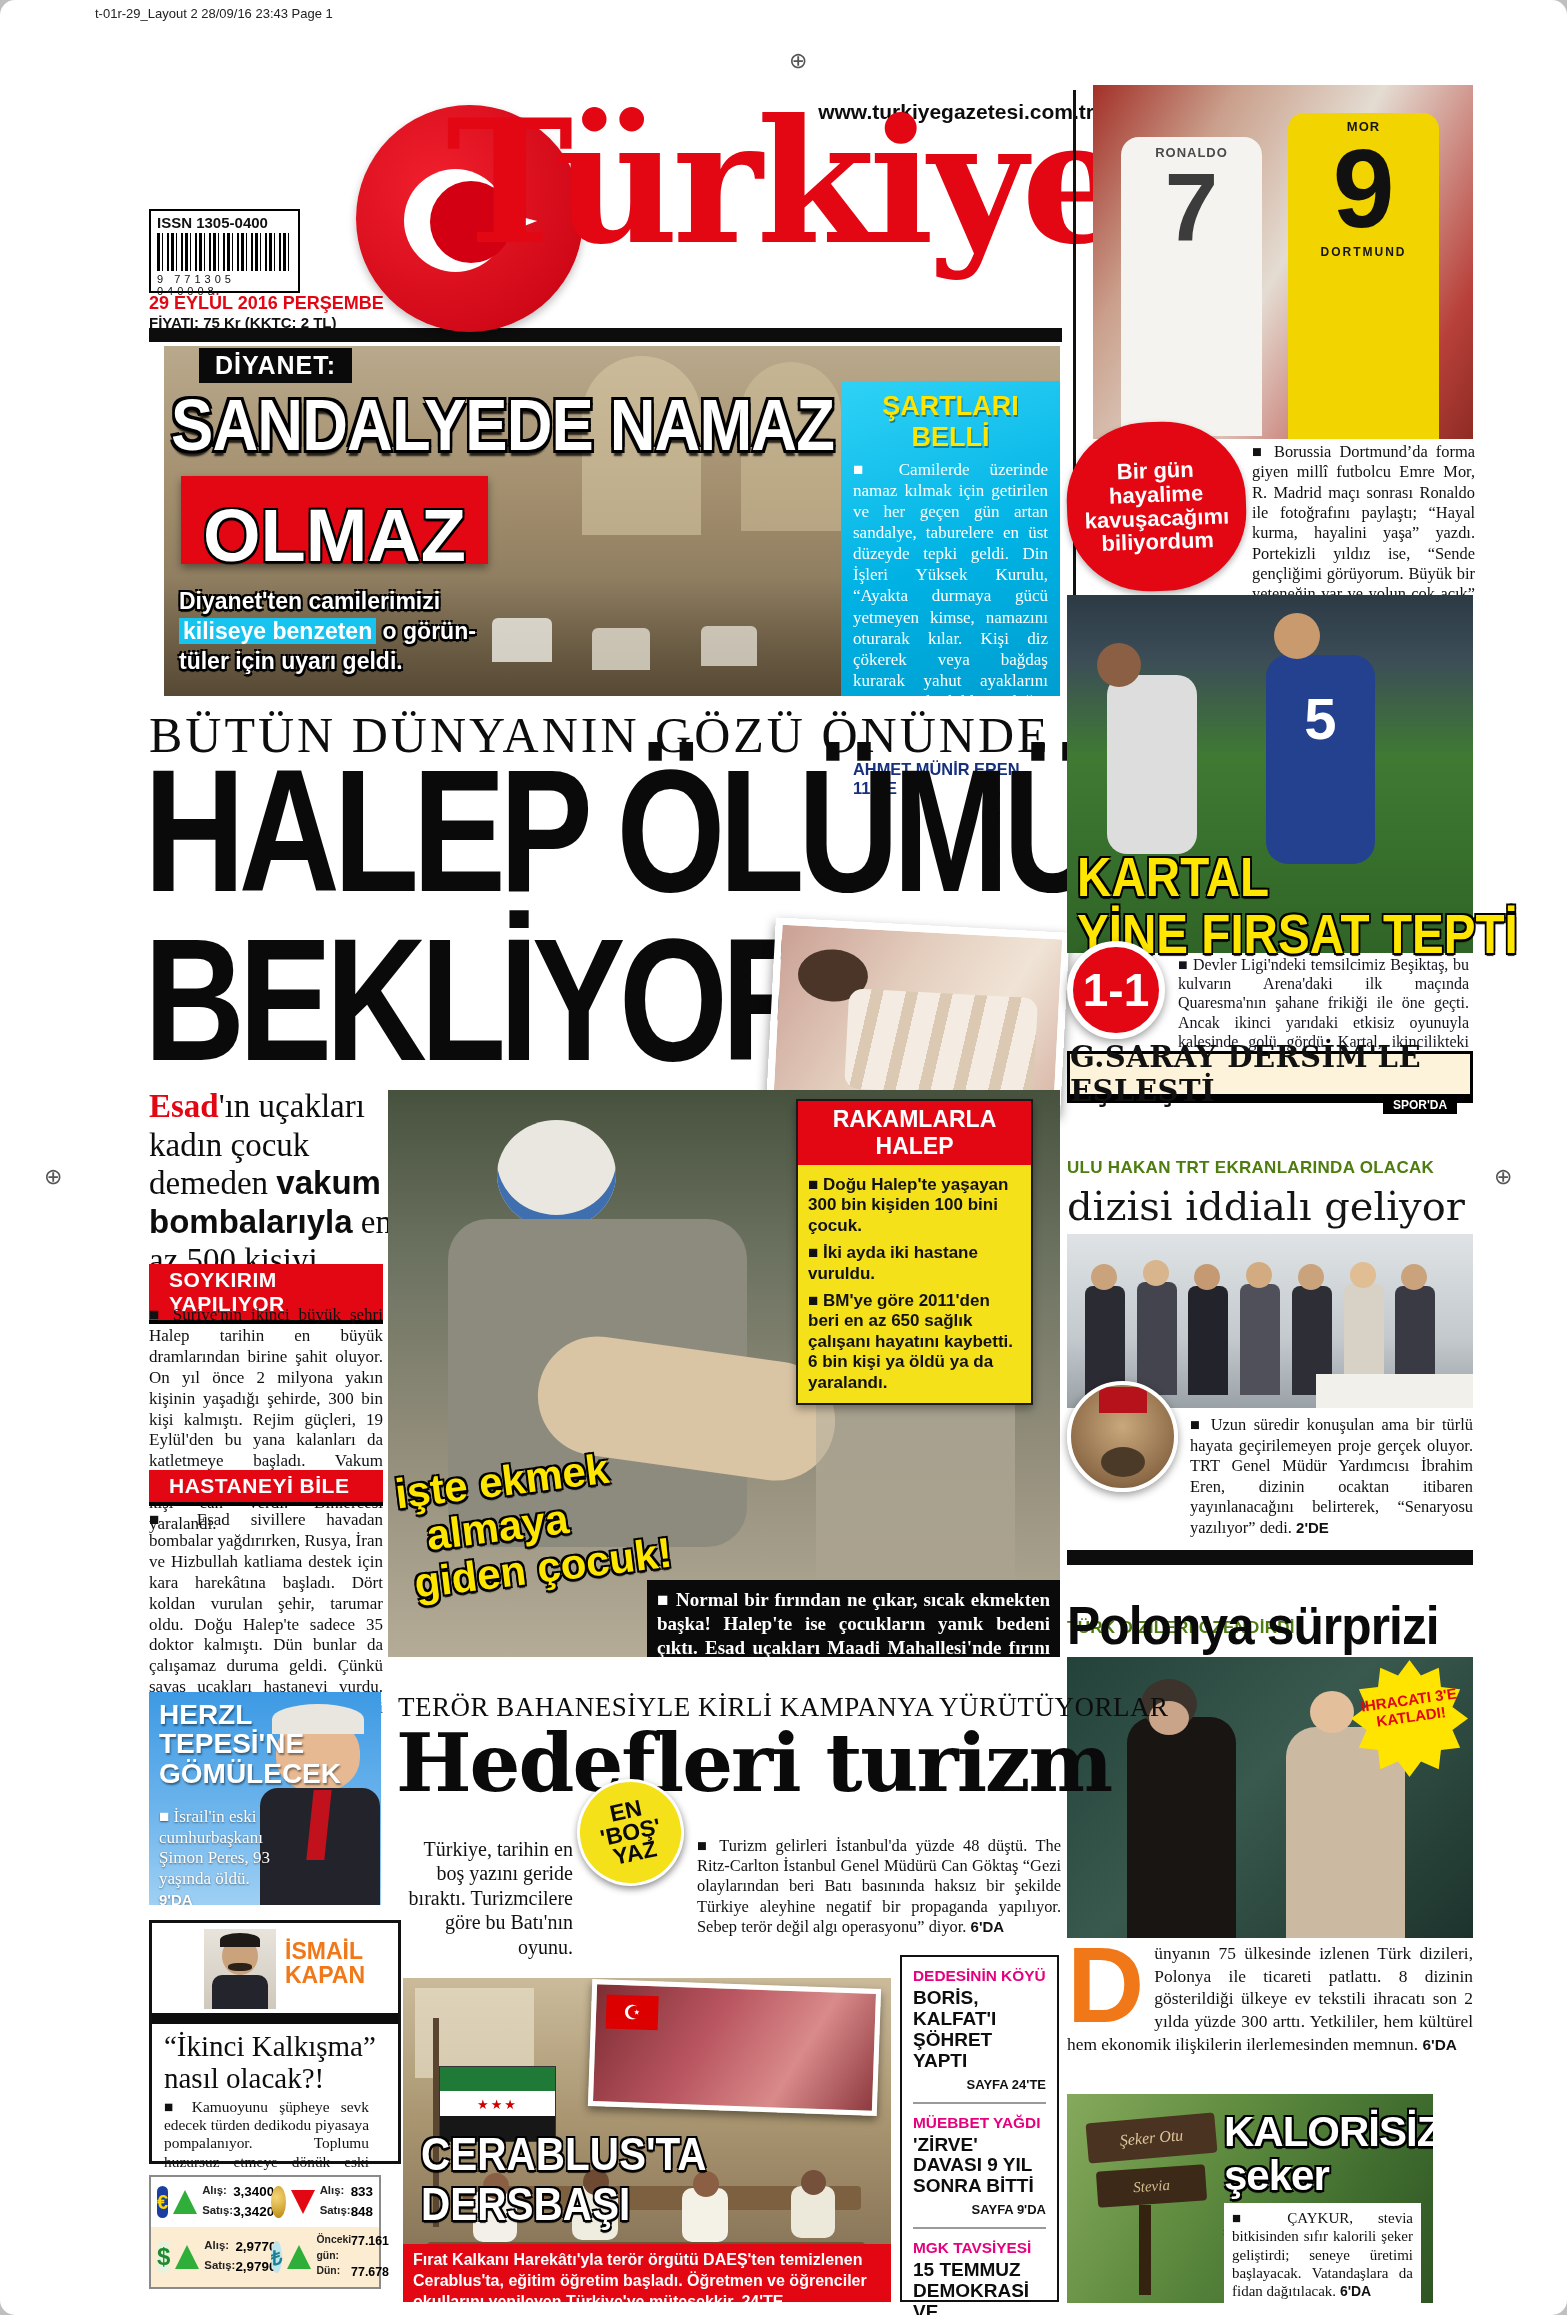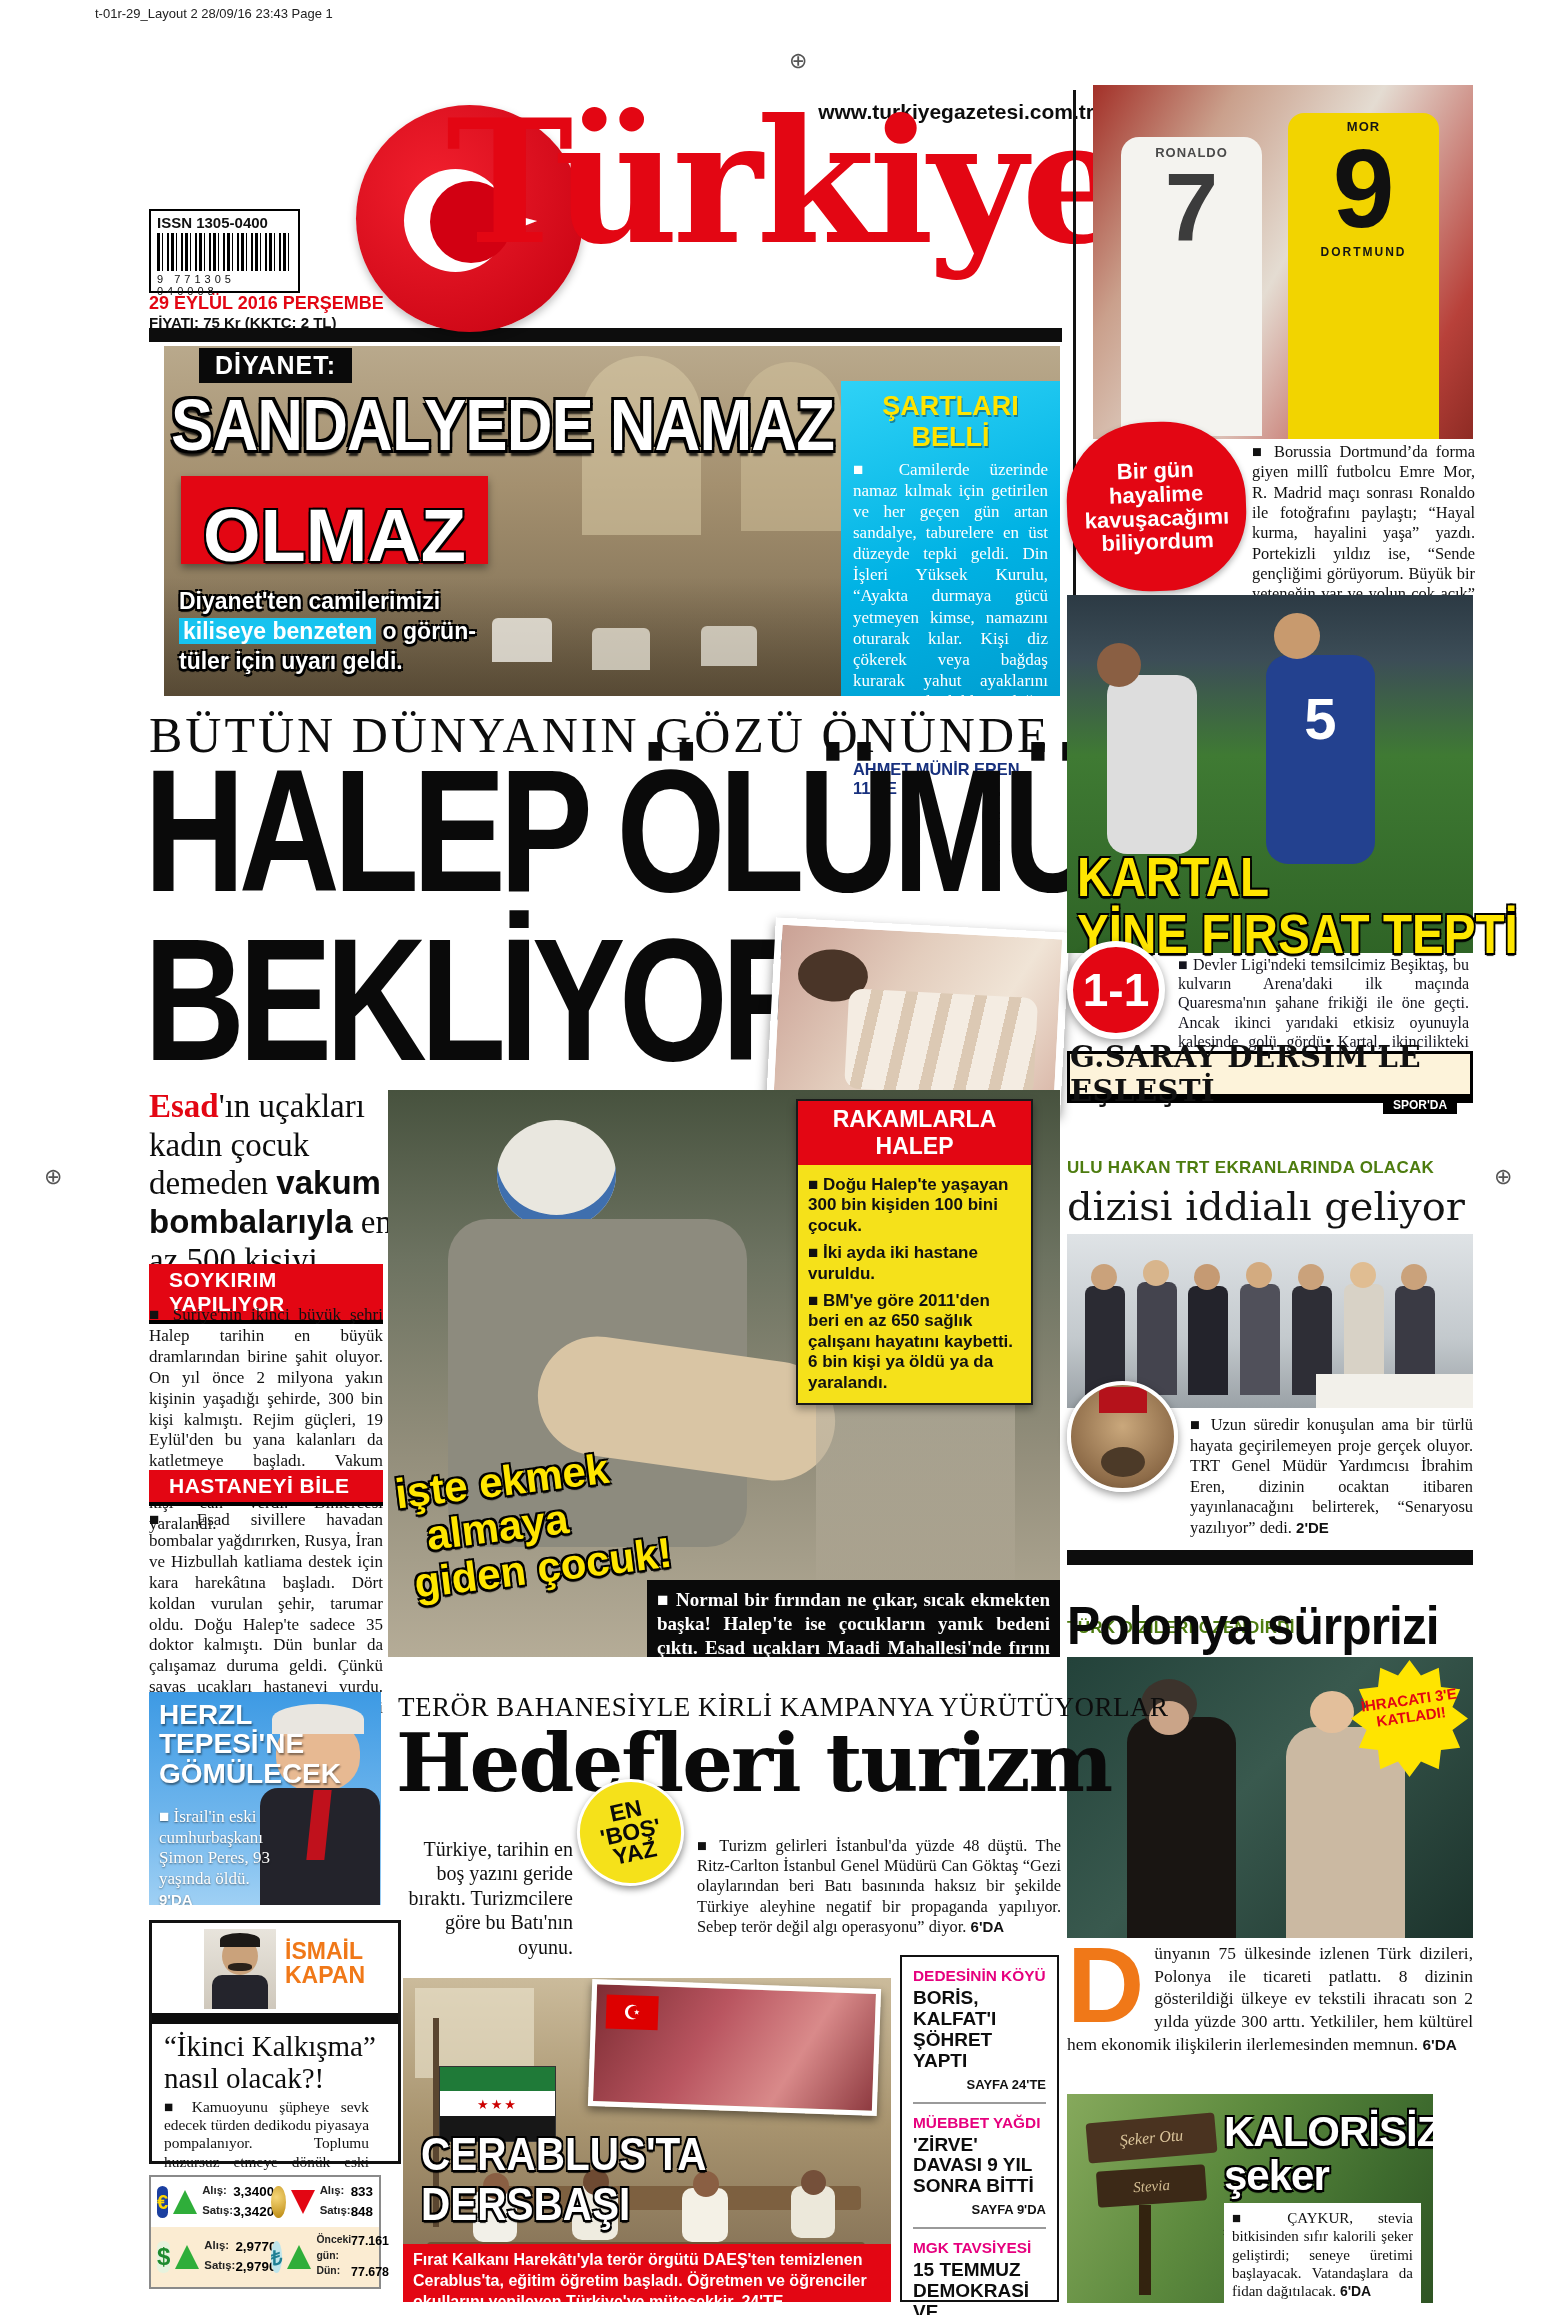--- a/index.html
+++ b/index.html
@@ -1,17 +1,17 @@
 <!DOCTYPE html>
 <html><head>
 <meta charset="utf-8">
 <style>
   * { margin:0; padding:0; box-sizing:border-box; }
   body { background:#bfbfbf; font-family:"Liberation Sans",sans-serif; }
-  .page { position:relative; width:1567px; height:2315px; background:#fff; margin:0 auto; overflow:hidden; color:#111; }
+  .page { position:relative; width:1567px; height:2315px; background:#fff; margin:0 auto; overflow:hidden; color:#111;border-radius:15px; }
   .abs { position:absolute; }
   .serif { font-family:"Liberation Serif",serif; }
   .slab { font-family:"DejaVu Serif",serif; }
   .b { font-weight:bold; }
   .just { text-align:justify; }
   .cx { transform-origin:left top; }
   .ol2 { text-shadow:-2px -2px 0 #000,2px -2px 0 #000,-2px 2px 0 #000,2px 2px 0 #000,0 3px 1px rgba(0,0,0,.85); }
   .ol3 { text-shadow:-3px -3px 0 #000,3px -3px 0 #000,-3px 3px 0 #000,3px 3px 0 #000,0 6px 2px rgba(0,0,0,.8); }
   .photo { overflow:hidden; }
   .redlabel { background:#e30613; color:#fff; font-weight:bold; font-size:21px; padding:4px 20px; border-bottom:4px solid #000; letter-spacing:0.5px; }

